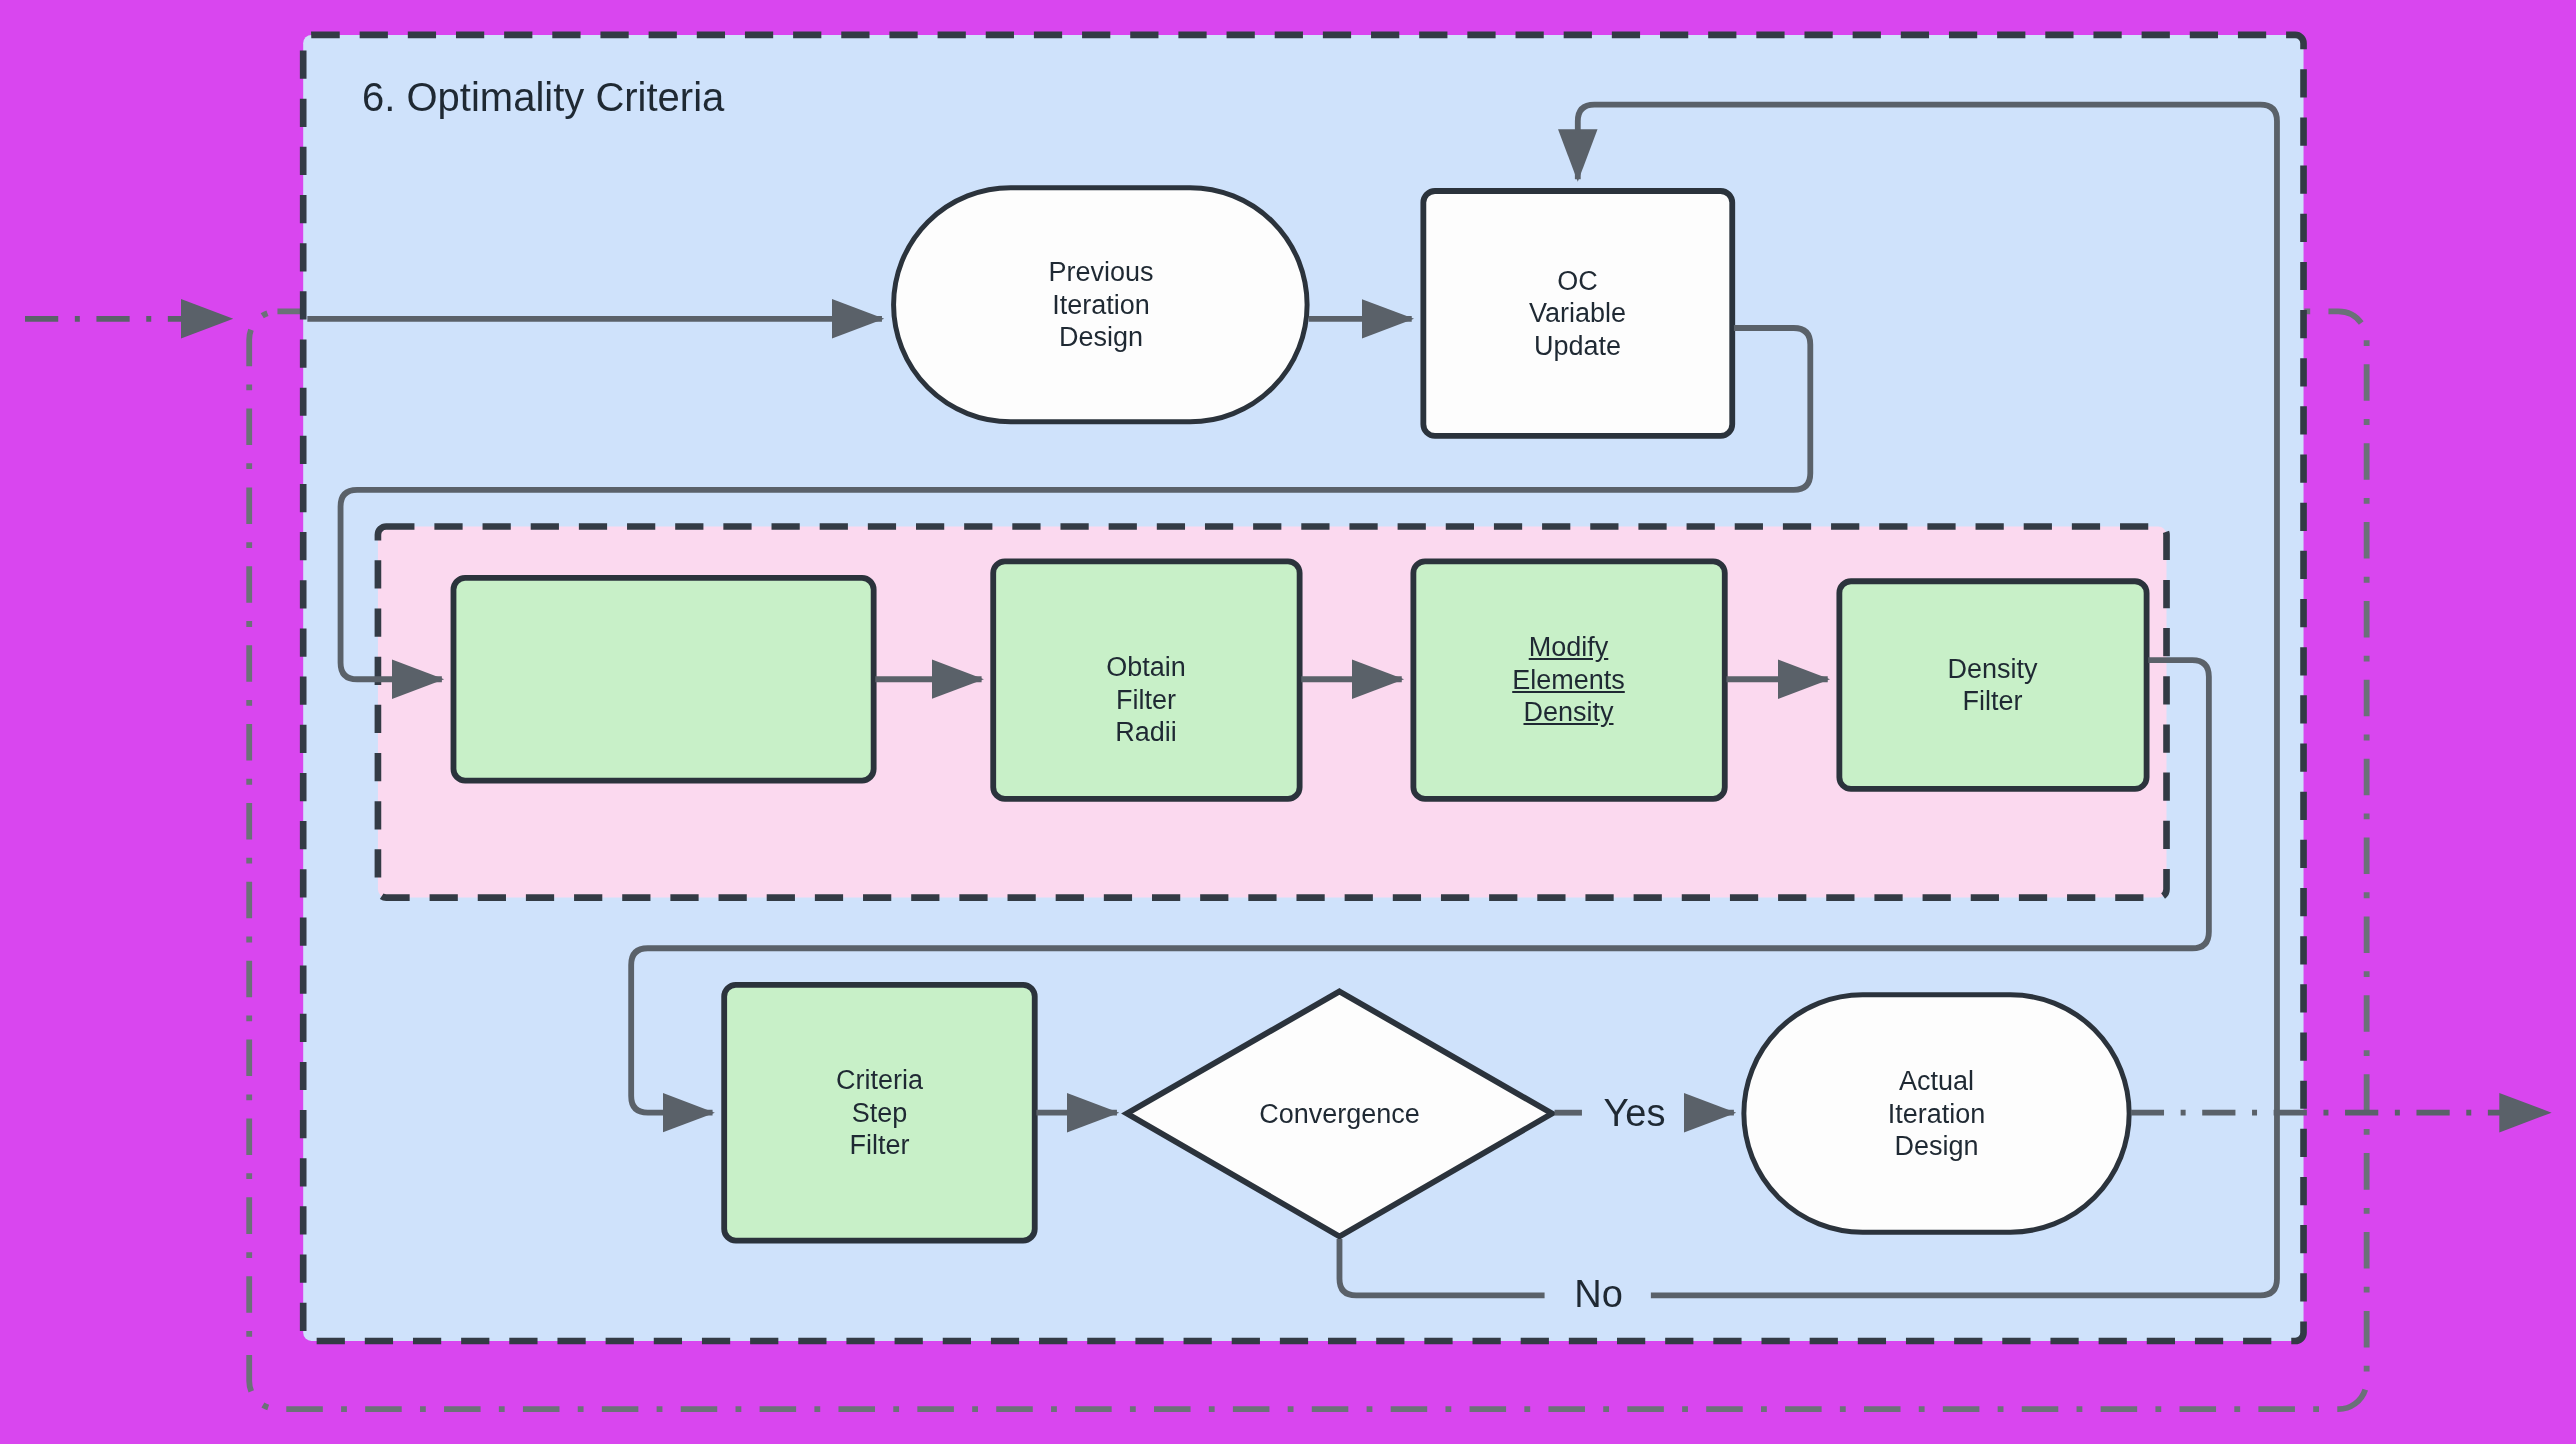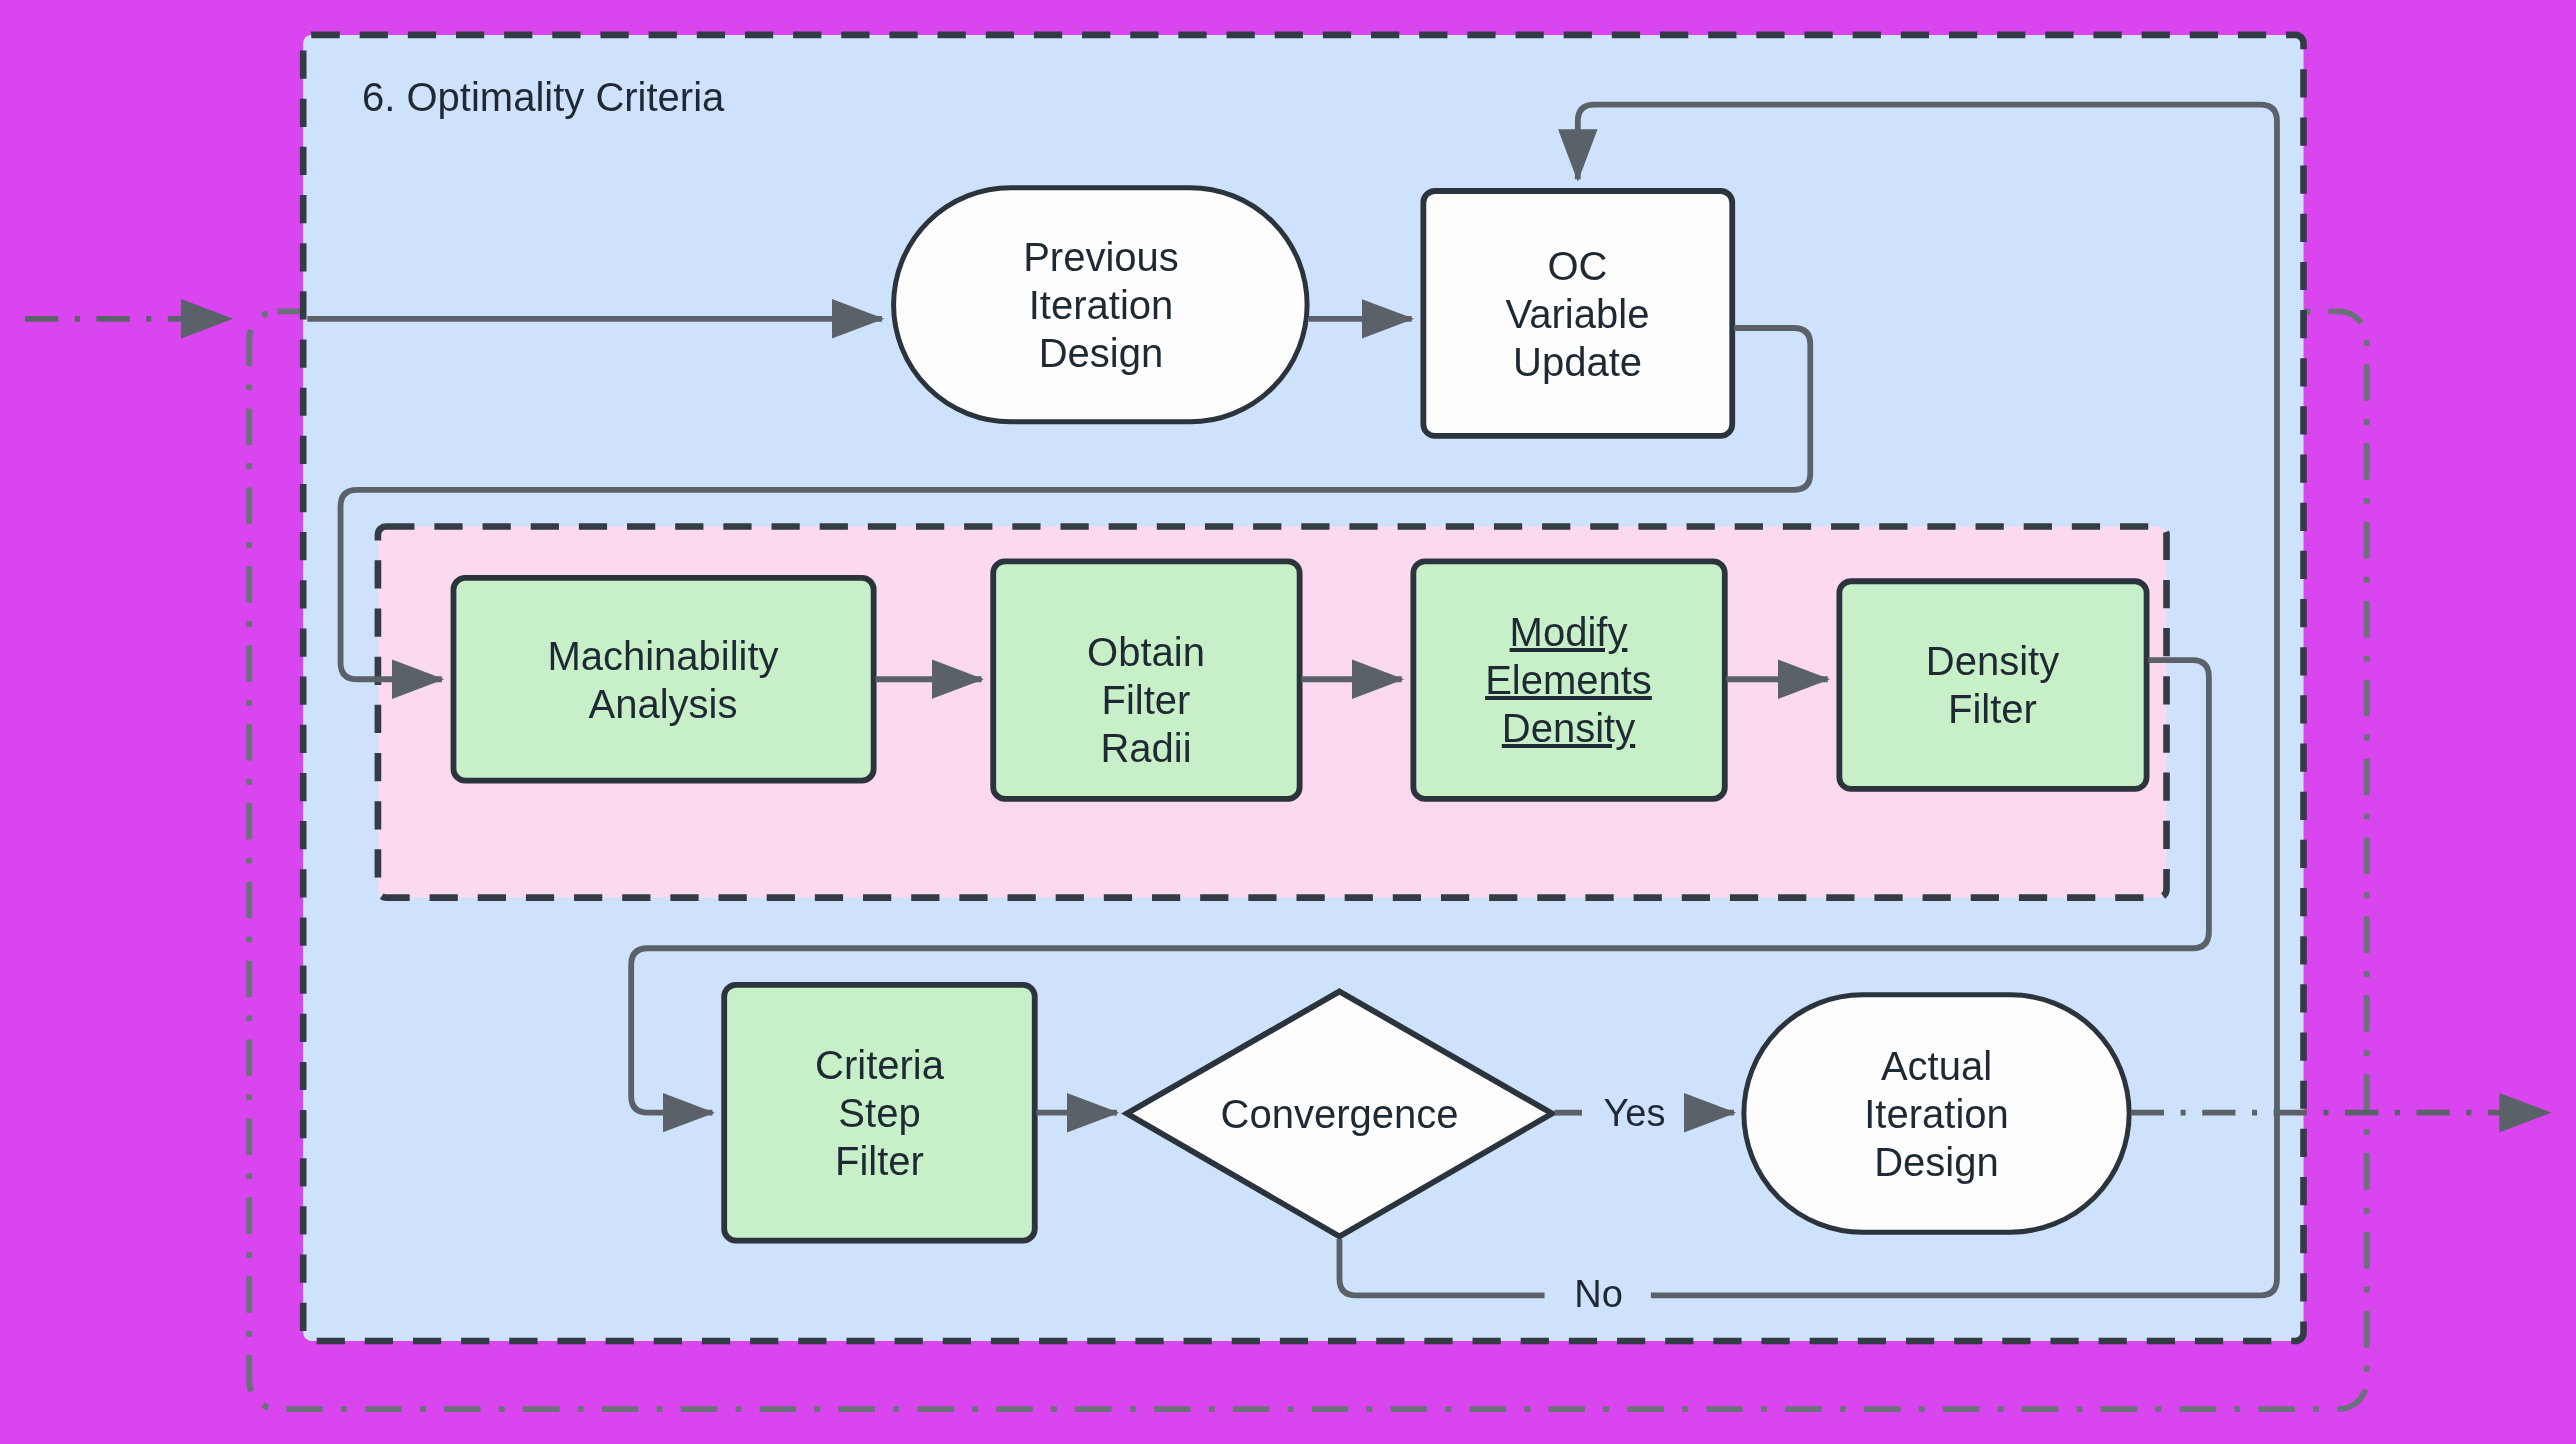--- a/index.html
+++ b/index.html
@@ -25,21 +25,21 @@
     position: absolute;
     display: flex;
     align-items: center;
     justify-content: center;
     text-align: center;
     color: #1f2933;
     line-height: 1.20;
     pointer-events: none;
     white-space: pre-line;
   }
-  .txt-48 { font-size: 40px; }
+  .txt-48 { font-size: 27px; }
   .edge-label {
     position: absolute;
     font-weight: normal;
     font-size: 38px;
     color: #1f2933;
     display: flex;
     align-items: center;
     justify-content: center;
   }
   .group-title {
@@ -120,22 +120,20 @@
   <div class="group-title" style="left:362px; top:75px;">6. Optimality Criteria</div>
 
   <div class="node-label txt-48" style="left:894px; top:188px; width:414px; height:234px;">Previous
 Iteration
 Design</div>
 
   <div class="node-label txt-48" style="left:1423px; top:191px; width:309px; height:245px;">OC
 Variable
 Update</div>
 
-  <div class="node-label txt-48" style="left:453px; top:578px; width:420px; height:203px;">Machinability
-Analysis</div>
 
   <div class="node-label txt-48" style="left:993px; top:581px; width:306px; height:238px;">Obtain
 Filter
 Radii</div>
 
   <div class="node-label txt-48" style="left:1413px; top:561px; width:311px; height:238px;text-decoration:underline;">Modify
 Elements
 Density</div>
 
   <div class="node-label txt-48" style="left:1839px; top:581px; width:307px; height:208px;">Density

